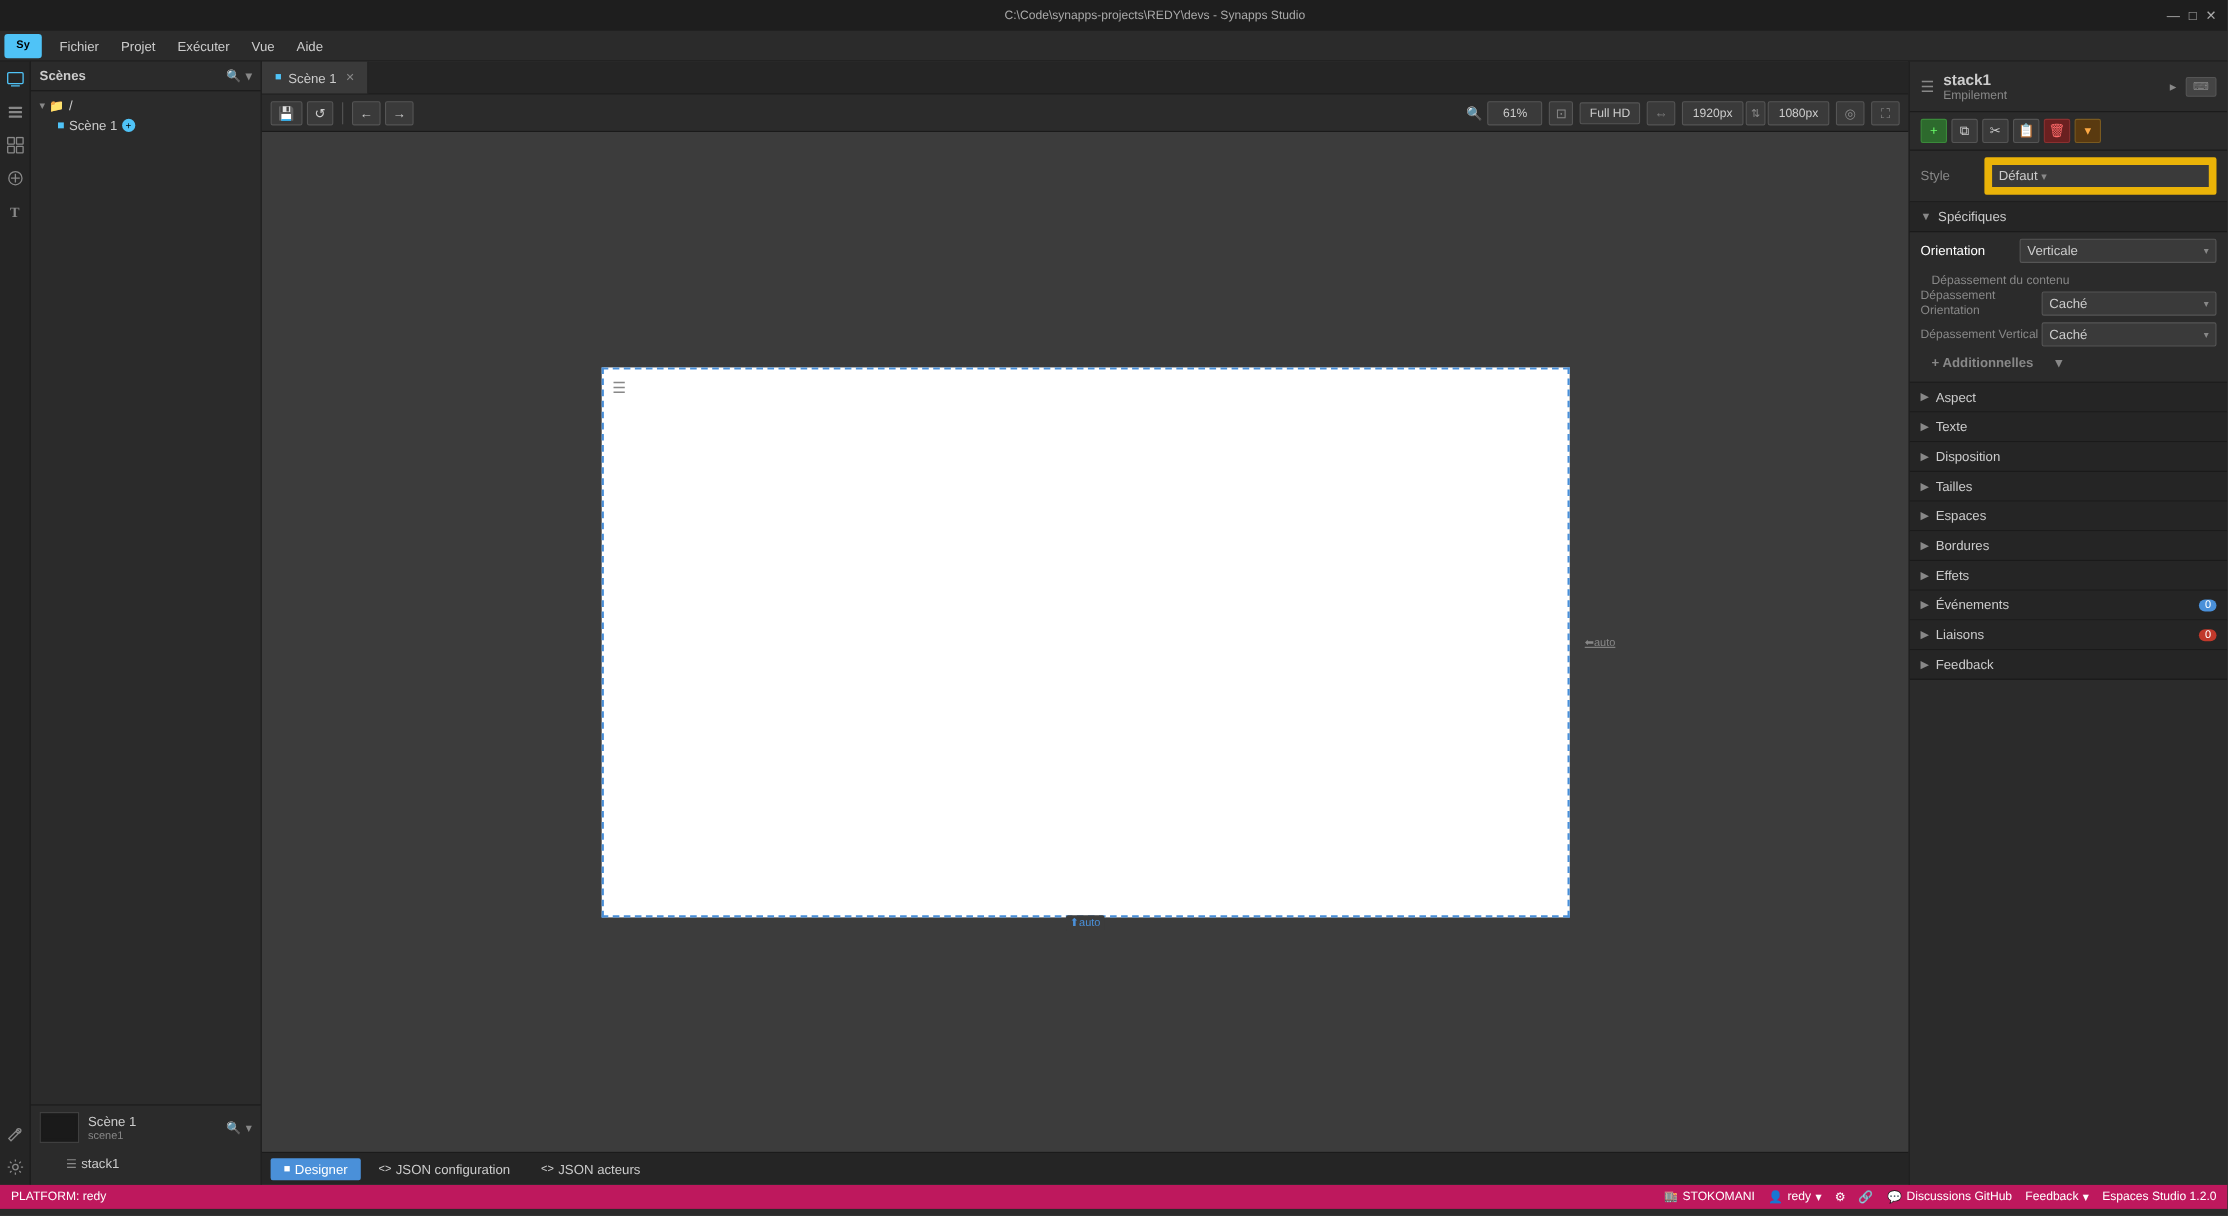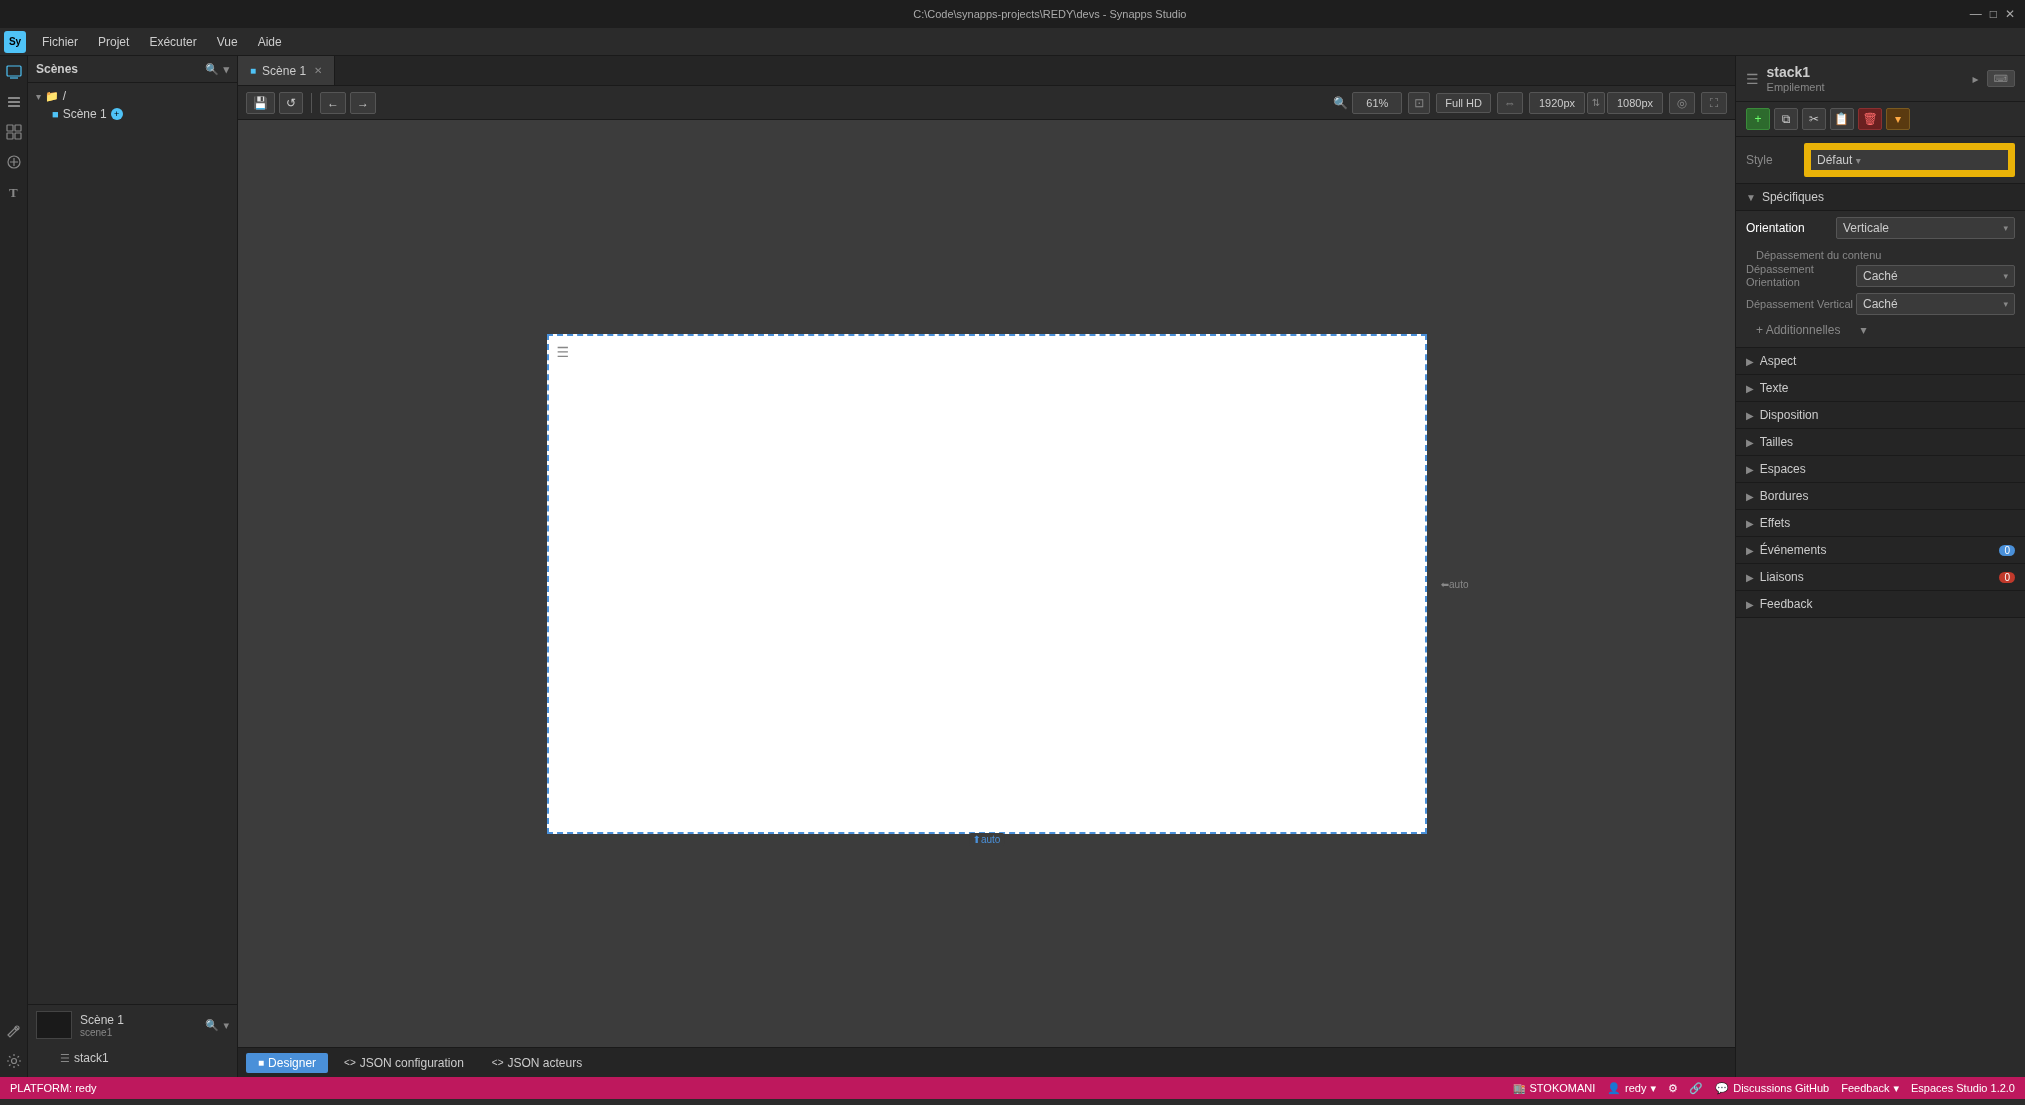--- a/index.html
+++ b/index.html
@@ -23,21 +23,21 @@
     
     .menu-bar {
       background: #2b2b2b;
       height: 28px;
       display: flex;
       align-items: center;
       padding: 0 4px;
       border-bottom: 1px solid #1a1a1a;
     }
     .menu-logo {
-      width: 22px; height: 22px;
+      width: 34px; height: 22px;
       background: #4fc3f7;
       border-radius: 3px;
       display: flex; align-items: center; justify-content: center;
       font-weight: bold; font-size: 10px; color: #000;
       margin-right: 6px;
     }
     .menu-item {
       padding: 4px 10px;
       cursor: pointer;
       color: #ccc;
@@ -481,20 +481,21 @@
     }
 
     .additionnelles-btn {
       display: flex;
       align-items: center;
       gap: 20px;
       padding: 4px 10px;
       color: #888;
       font-size: 12px;
       cursor: pointer;
+      font-weight: bold;
     }
 
     
     .panel-sections {
       flex: 1;
       overflow-y: auto;
     }
     .panel-sections::-webkit-scrollbar { width: 6px; }
     .panel-sections::-webkit-scrollbar-track { background: #2b2b2b; }
     .panel-sections::-webkit-scrollbar-thumb { background: #555; border-radius: 3px; }
@@ -649,21 +650,21 @@
         </div>
         <div class="toolbar-icon-btn">◎</div>
         <div class="toolbar-icon-btn">⛶</div>
       </div>
     </div>
 
     <div class="canvas-viewport">
       <div class="canvas-frame" style="width:880px; height:500px; position:relative;">
         <div class="canvas-menu-icon">☰</div>
         <div class="resize-handle-bottom">⬆auto</div>
-        <div class="resize-handle-right" style="position:absolute;right:-44px;top:50%;transform:translateY(-50%);color:#888;font-size:10px;">⬅auto</div>
+        <div class="resize-handle-right" style="position:absolute;right:-44px;top:50%;transform:translateY(-50%);color:#888;font-size:10px;text-decoration:underline;">⬅auto</div>
       </div>
     </div>
 
     <div class="bottom-tabs">
       <div class="bottom-tab active">
         <span class="btab-icon">■</span>
         <span>Designer</span>
       </div>
       <div class="bottom-tab">
         <span class="btab-icon">&lt;&gt;</span>

